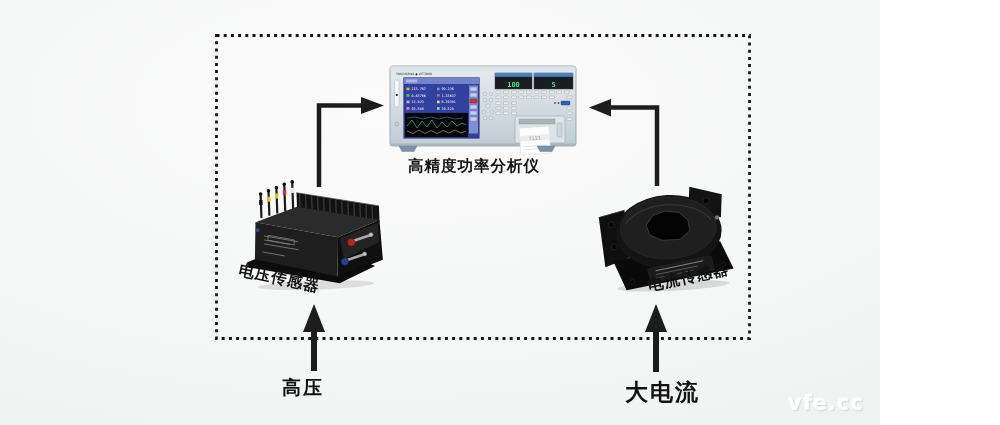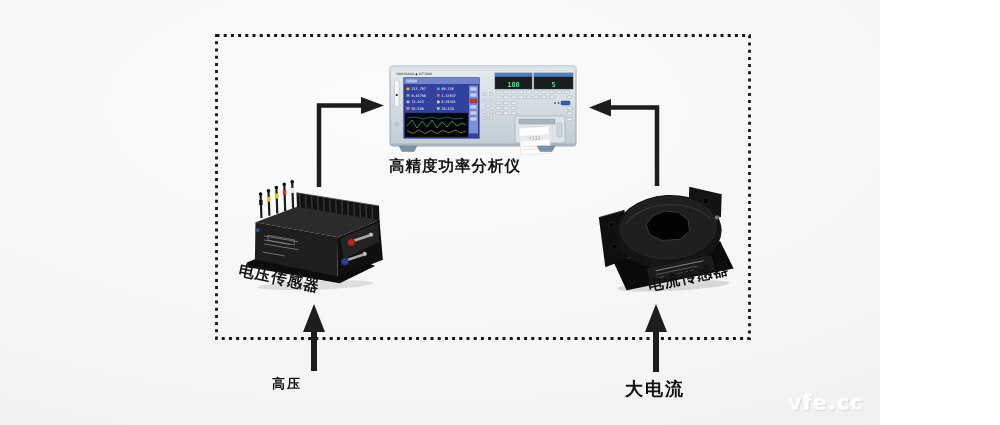--- a/index.html
+++ b/index.html
@@ -7,25 +7,25 @@
     position:relative;width:880px;height:425px;overflow:hidden;
     background:radial-gradient(ellipse 130% 120% at 45% 25%, #fbfbfb 0%, #f4f5f5 55%, #e9eaea 100%);
     font-family:"DejaVu Sans","Liberation Sans",sans-serif;
   }
   .overlay{position:absolute;left:0;top:0;width:1000px;height:425px;}
   .device{position:absolute;}
   .analyzer{left:389px;top:60px;width:188px;height:98px;}
   .vsensor{left:244px;top:176px;width:150px;height:118px;}
   .csensor{left:596px;top:182px;width:145px;height:115px;}
   .label{position:absolute;color:#121212;font-weight:bold;white-space:nowrap;}
-  .analyzer-label{left:355px;top:156px;width:200px;text-align:center;font-size:15.5px;letter-spacing:1px;}
+  .analyzer-label{left:374px;top:156px;width:200px;text-align:center;font-size:15.5px;letter-spacing:1px;}
   .vsensor-label{left:241px;top:260px;font-size:15.5px;transform:rotate(12deg);transform-origin:left top;letter-spacing:1px;}
   .csensor-label{left:646px;top:276px;font-size:15.5px;transform:rotate(-12deg);transform-origin:left top;letter-spacing:1px;}
-  .hv-label{left:272px;top:375px;font-size:13px;letter-spacing:2px;}
-  .lc-label{left:625px;top:377px;font-size:18px;letter-spacing:2px;}
+  .hv-label{left:282px;top:375px;font-size:19px;letter-spacing:2px;}
+  .lc-label{left:625px;top:377px;font-size:23px;letter-spacing:2px;}
   .watermark{
     position:absolute;right:16px;bottom:10px;font-size:21px;font-weight:bold;letter-spacing:1px;
     color:rgba(255,255,255,0.95);
     text-shadow:1px 1px 1px rgba(140,140,140,0.25), -1px -1px 1px rgba(255,255,255,0.6);
   }
   text.seg{font-family:"DejaVu Sans Mono","Liberation Mono",monospace;font-weight:bold;}
   text.tiny{font-family:"DejaVu Sans Mono","Liberation Mono",monospace;}
 </style>
 </head>
 <body>

